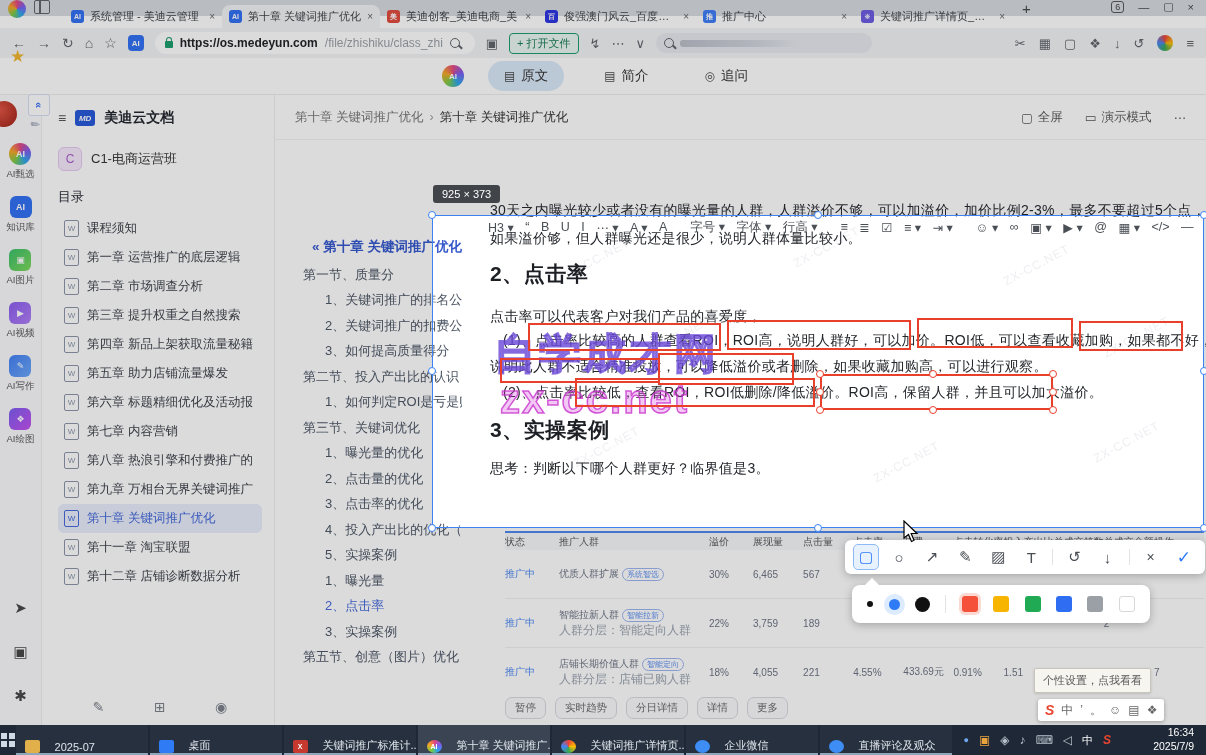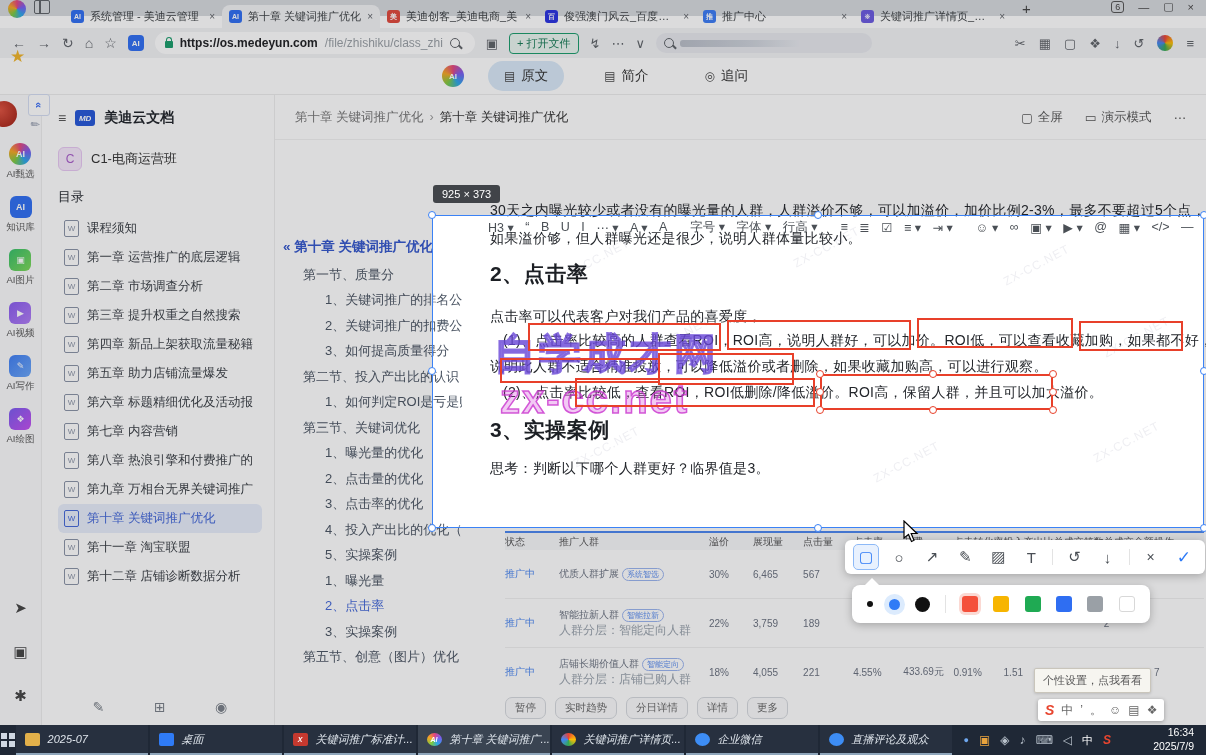--- a/index.html
+++ b/index.html
@@ -60,21 +60,21 @@
   .toc-item.selected .wicon{border-color:#4468d8;color:#4468d8;}
   .side-foot{margin-top:auto;display:flex;justify-content:space-around;color:#7a8089;font-size:14px;padding:6px 10px 0 10px;}
   .right{flex:1;display:flex;flex-direction:column;}
   .crumbrow{height:45px;display:flex;align-items:center;padding:0 20px;font-size:12.5px;color:#777;border-bottom:1px solid #f1f1f1;box-sizing:border-box;}
   .crumb2{color:#333;margin-left:6px;}
   .crumb-sep{margin-left:6px;color:#999;}
   .crumb-actions{margin-left:auto;display:flex;gap:22px;align-items:center;color:#555;font-size:12.5px;}
   .caction{display:flex;gap:5px;align-items:center;}
   .lower{flex:1;display:flex;}
   .chapnav{width:187px;padding-top:98px;font-size:13px;color:#4b5563;box-sizing:border-box;}
-  .cn-title{color:#3457cc;font-weight:bold;font-size:13.5px;padding-left:8px;margin-bottom:6px;white-space:nowrap;}
+  .cn-title{color:#3457cc;font-weight:bold;font-size:13.5px;padding-left:8px;margin-bottom:6px;white-space:nowrap;text-align:right;}
   .cn-item{height:25.5px;display:flex;align-items:center;white-space:nowrap;overflow:hidden;}
   .cn-item.sec{padding-left:28px;}
   .cn-item.sub{padding-left:50px;}
   .cn-item.active{color:#4468d8;}
   .content{flex:1;position:relative;}
   .edbar{position:absolute;left:0;top:72px;right:4px;height:30px;display:flex;align-items:center;gap:11.5px;padding:0 26px;color:#4a4f55;font-size:12.5px;white-space:nowrap;}
   .edbar .tsep2{width:1px;height:14px;background:#ddd;}
   
   .doc-layer{position:absolute;left:0;top:0;width:1206px;height:755px;z-index:1;pointer-events:none;}
   .doc-layer>*{pointer-events:auto;}
@@ -139,21 +139,21 @@
   .goldstar{position:absolute;left:10px;top:46px;font-size:17px;color:#f0b429;z-index:3;}
   .redbadge{position:absolute;left:-9px;top:101px;width:26px;height:26px;border-radius:50%;background:radial-gradient(circle at 35% 35%,#e0523f,#9e1d12);z-index:3;}
   .collapse{position:absolute;left:28px;top:94px;width:20px;height:20px;background:#fff;border:1px solid #d4ddf2;border-radius:3px;color:#3b6ef5;font-size:11px;display:flex;align-items:center;justify-content:center;z-index:3;}
   .collapse span{transform:rotate(90deg);display:block;font-weight:bold;}
   .clipicon{position:absolute;left:31px;top:118px;color:#8a93a6;font-size:11px;z-index:3;transform:rotate(-40deg);}
   
   .taskbar{position:absolute;left:0;top:725px;width:1206px;height:30px;background:#1f2836;display:flex;align-items:stretch;z-index:20;}
   .startbtn{width:40px;display:flex;align-items:center;justify-content:center;}
   .startgrid{display:grid;grid-template-columns:6px 6px;grid-template-rows:6px 6px;gap:1.5px;}
   .startgrid i{background:#cfd8e3;}
-  .tbtn{width:132px;display:flex;align-items:center;gap:8px;padding:0 9px;font-size:11px;color:#dfe5ec;background:#27303f;margin-right:2px;border-bottom:2px solid #8fa6bb;box-sizing:border-box;white-space:nowrap;overflow:hidden;font-style:italic;}
+  .tbtn{width:132px;display:flex;align-items:flex-end;gap:15px;padding:0 9px;font-size:11px;color:#dfe5ec;background:#27303f;margin-right:2px;border-bottom:2px solid #8fa6bb;box-sizing:border-box;white-space:nowrap;overflow:hidden;}
   .tbtn.active{background:#3a4452;}
   .ticon{flex:none;width:15px;height:13px;border-radius:2px;color:#fff;font-size:7px;display:flex;align-items:center;justify-content:center;font-weight:bold;}
   .tray{margin-left:auto;display:flex;align-items:center;gap:10px;padding:0 10px;font-size:12px;}
   .clock{display:flex;flex-direction:column;justify-content:center;align-items:flex-end;color:#fff;font-size:10.5px;line-height:1.3;padding-right:12px;margin-left:32px;}
 </style>
 </head>
 <body>
 
 <div class="screen">
 

